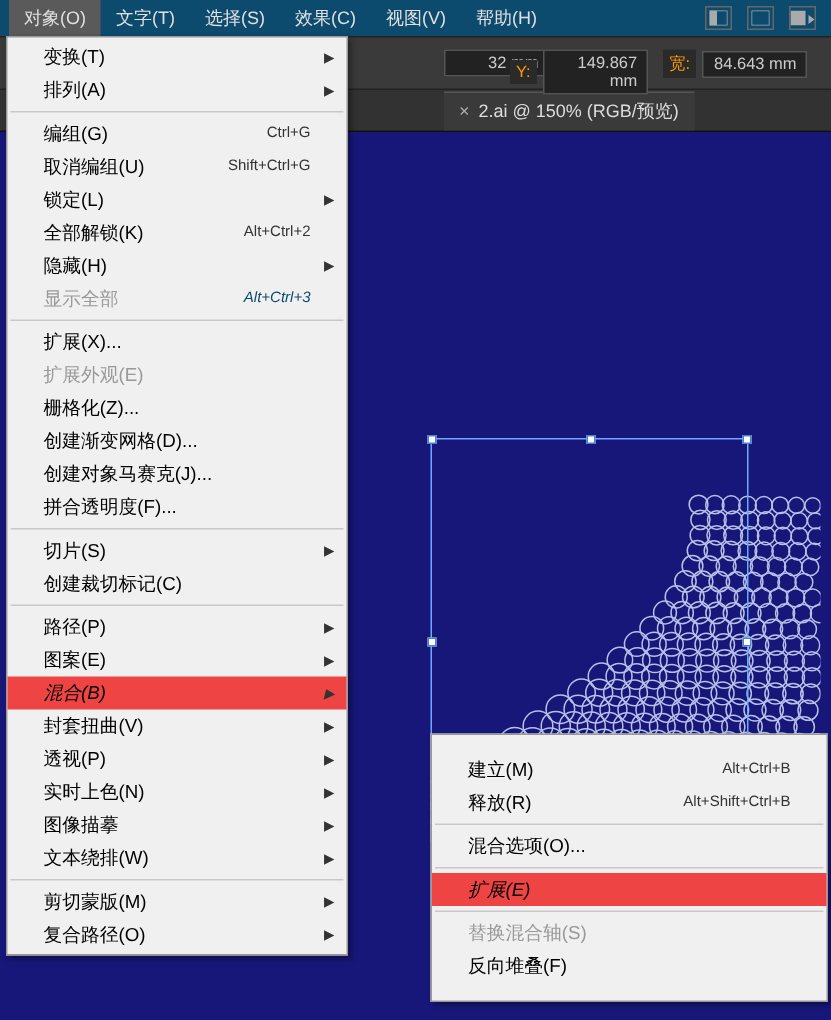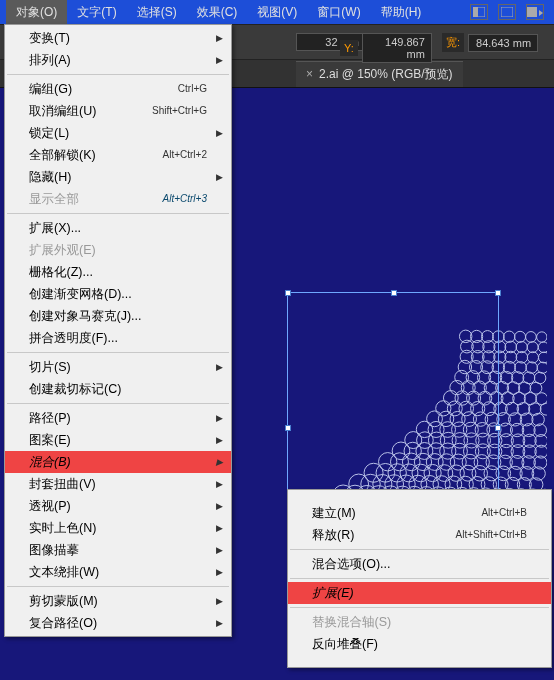--- a/index.html
+++ b/index.html
@@ -7,21 +7,21 @@
     width: 554px; height: 680px;
     background: #323232;
     font-family: "Microsoft YaHei", sans-serif;
     font-size: 12px;
     color: #ccc;
     overflow: hidden;
     position: relative;
   }
   .menubar {
     display: flex;
-    background: #1d4ed8;
+    background: #0c4a6e;
     height: 24px;
     align-items: center;
     padding-left: 6px;
   }
   .menubar-item {
     padding: 4px 10px;
     color: #e0e0e0;
     cursor: pointer;
   }
   .menubar-item.active { background: #5a5a5a; }
@@ -154,21 +154,20 @@
 </style>
 </head>
 <body>
 
 <div class="menubar">
   <div class="menubar-item active">对象(O)</div>
   <div class="menubar-item">文字(T)</div>
   <div class="menubar-item">选择(S)</div>
   <div class="menubar-item">效果(C)</div>
   <div class="menubar-item">视图(V)</div>
-  <div class="menubar-item">窗口(W)</div>
   <div class="menubar-item">帮助(H)</div>
   <div class="menubar-icons">
     <div class="ic">
         <svg width="12" height="10">
           <rect x="0" y="0" width="12" height="10" fill="none" stroke="#aaa"></rect>
           <rect x="0" y="0" width="5" height="10" fill="#aaa"></rect>
         </svg>
       </div>
     <div class="ic">
         <svg width="12" height="10">

